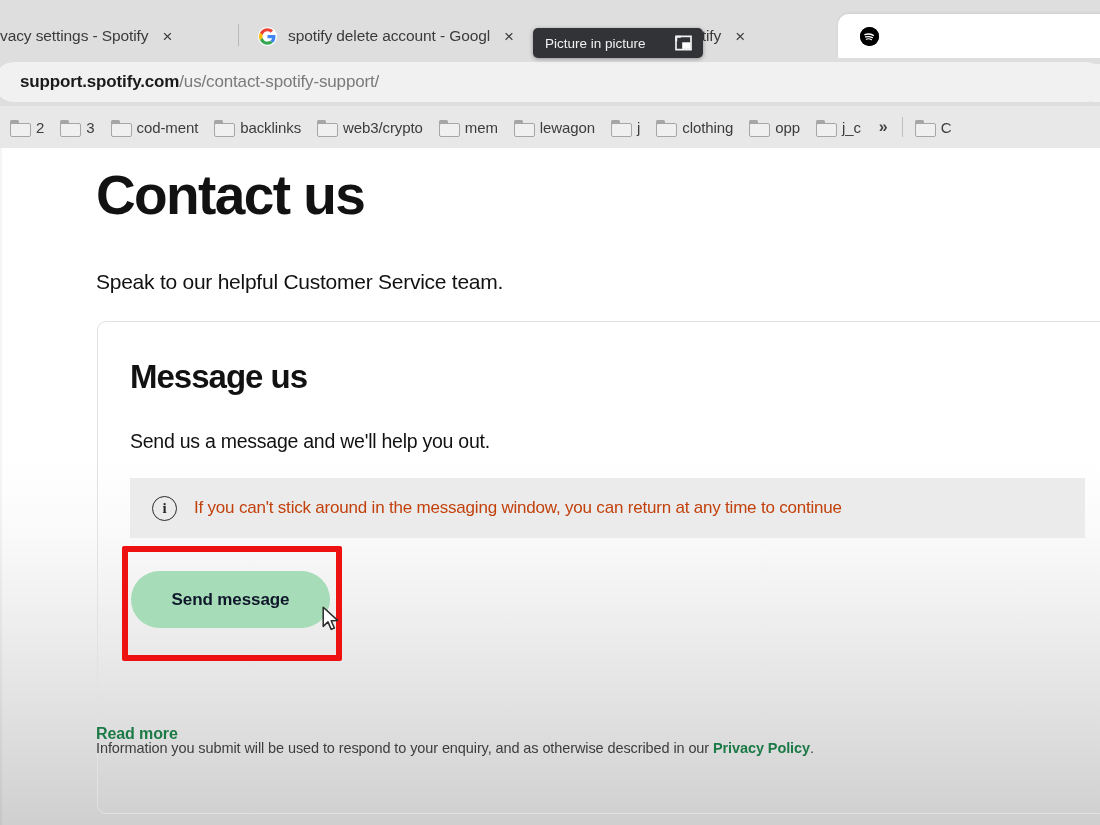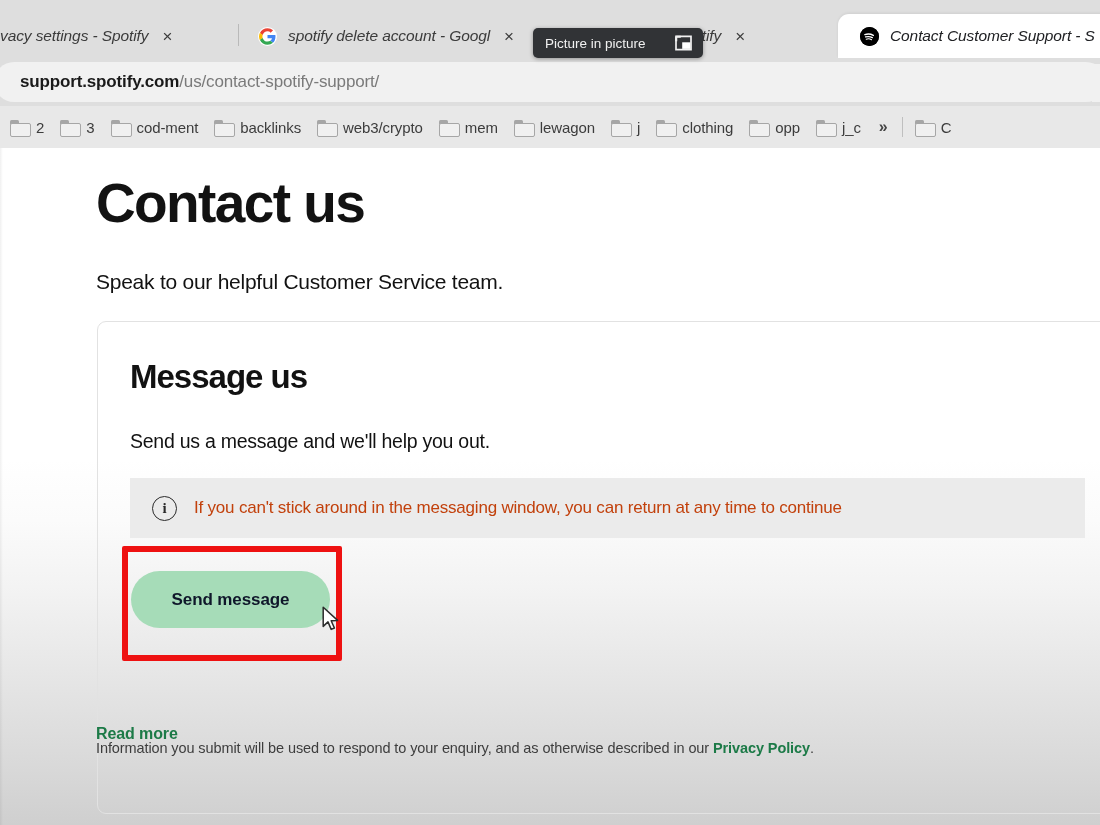--- a/index.html
+++ b/index.html
@@ -32,21 +32,20 @@
   .tab.inactive { background: transparent; }
   .tab.active {
     background: #ffffff;
     box-shadow: 0 -1px 3px rgba(0,0,0,0.07);
   }
   .tab-title {
     font-size: 15.5px;
     color: #3b3b3b;
     white-space: nowrap;
     letter-spacing: -0.1px;
-    font-style: italic;
   }
   .tab.active .tab-title { color: #202124; }
   .tab-close {
     font-size: 17px; color: #3c3c3c;
     line-height: 1; margin-left: 14px;
     font-weight: 400;
     cursor: pointer;
   }
   .tab-sep {
     position: absolute; top: 24px; width: 1px; height: 22px;
@@ -150,21 +149,20 @@
     background: linear-gradient(180deg,
         #ffffff 0%, #ffffff 46%, #fbfbfb 55%,
         #f2f2f2 66%, #e6e6e6 78%, #d8d8d8 92%, #cfcfcf 100%);
     overflow: hidden;
   }
   .h1 {
     position: absolute; left: 96px; top: 17px;
     font-size: 55px; font-weight: 700;
     letter-spacing: -1.6px; color: #121212;
     line-height: 1.1;
-    margin-top: 8px;
   }
   .lede {
     position: absolute; left: 96px; top: 122px;
     font-size: 21px; font-weight: 500;
     color: #121212; letter-spacing: -0.25px;
   }
 
   .card {
     position: absolute; left: 97px; top: 173px;
     width: 1020px; height: 493px;
@@ -287,21 +285,20 @@
 
     <div class="tab active" style="left:838px; width:280px; padding-left:22px;">
       <span class="favicon fav-spotify">
         <svg width="19" height="19" viewBox="0 0 24 24" aria-hidden="true">
           <circle cx="12" cy="12" r="12" fill="#000"></circle>
           <path d="M6.2 9.6c3.6-1.05 7.5-.75 10.6.95" stroke="#fff" stroke-width="1.9" stroke-linecap="round" fill="none"></path>
           <path d="M7 12.6c2.9-.85 6.1-.6 8.6.8" stroke="#fff" stroke-width="1.6" stroke-linecap="round" fill="none"></path>
           <path d="M7.8 15.4c2.3-.68 4.8-.48 6.8.62" stroke="#fff" stroke-width="1.3" stroke-linecap="round" fill="none"></path>
         </svg>
       </span>
-      <span class="tab-title">Contact Customer Support - S</span>
     </div>
 
     <div class="pip-tooltip">
       <span class="pip-label">Picture in picture</span>
       <span class="pip-icon">
         <svg width="19" height="17" viewBox="0 0 19 17" aria-hidden="true">
           <path d="M2 1.3h15v13.4H2z" fill="none" stroke="#f1f1f1" stroke-width="1.7"></path>
           <rect x="8.2" y="7.3" width="8.2" height="6.6" fill="#ffffff"></rect>
           <path d="M2.2 1.8h4.6M2.2 1.8v4.4" stroke="#f1f1f1" stroke-width="2.1"></path>
         </svg>

